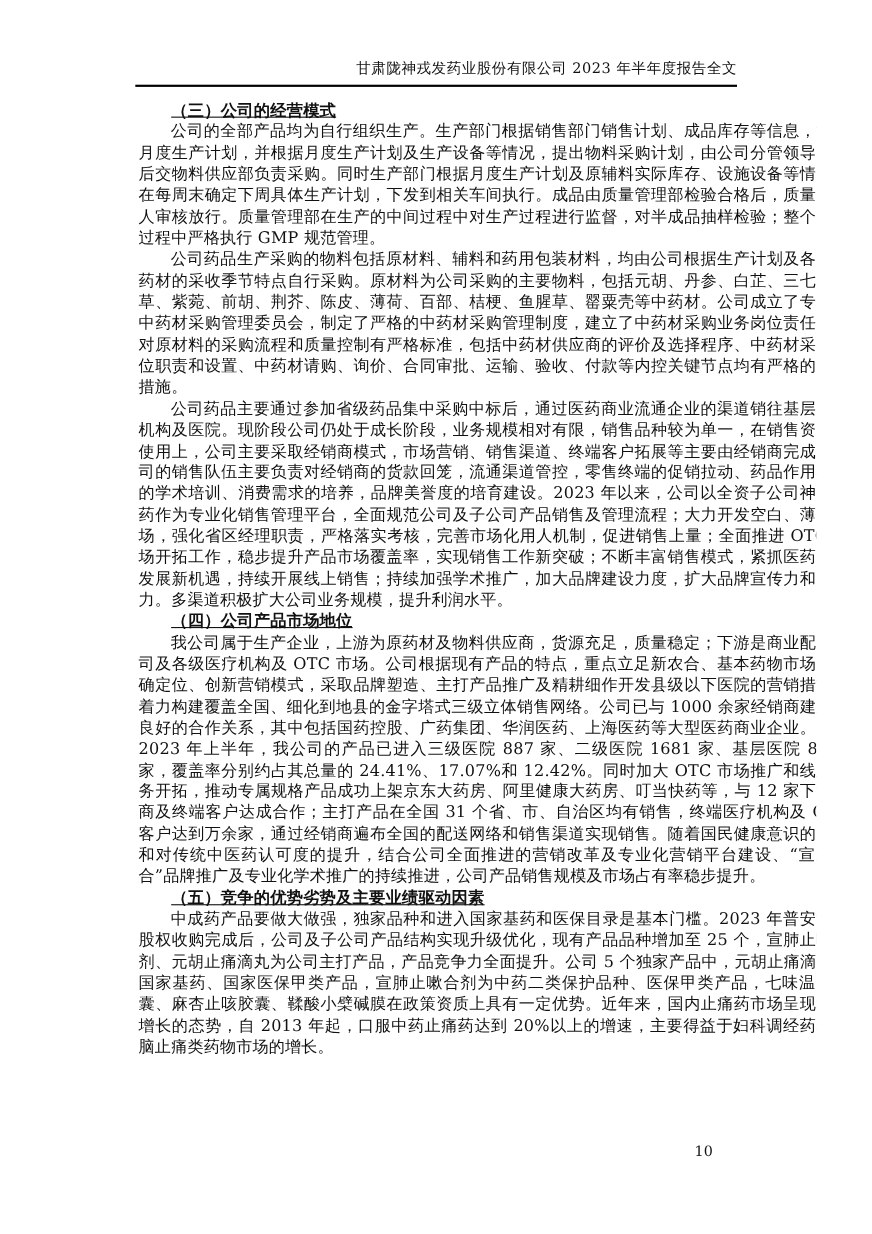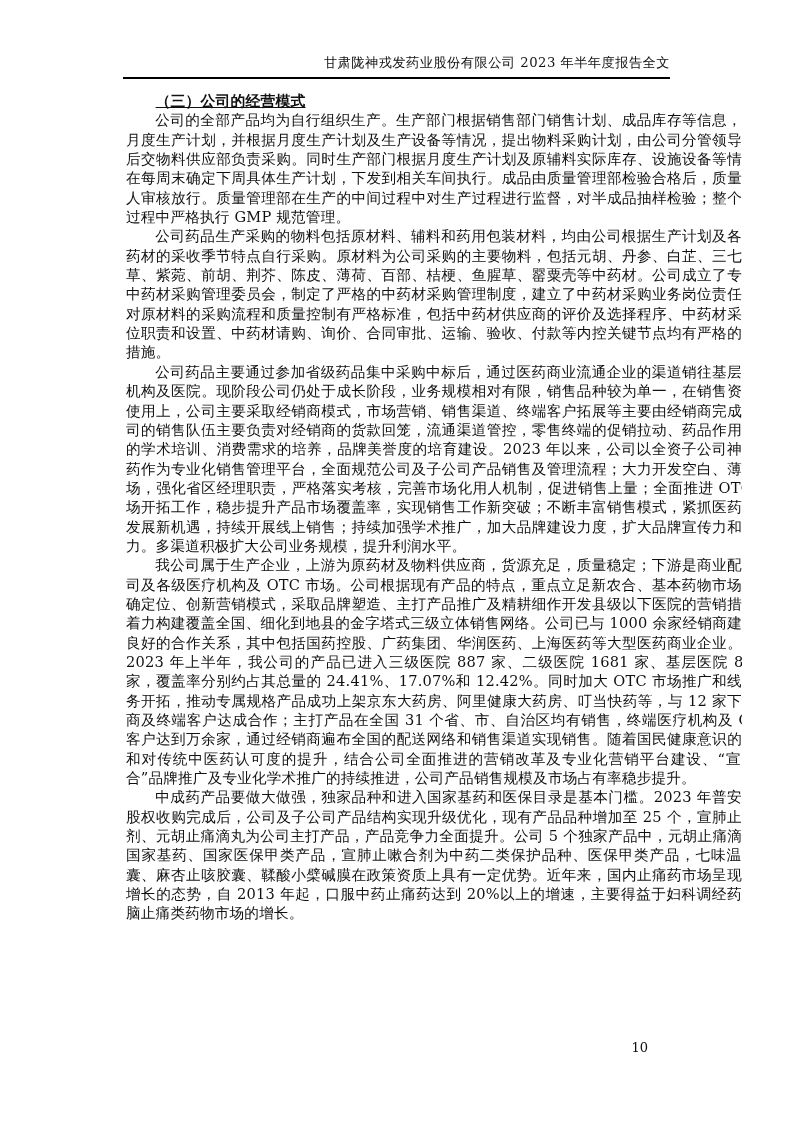--- a/index.html
+++ b/index.html
@@ -74,18 +74,20 @@
 
 <div class="page">
   <div class="doc-header">甘肃陇神戎发药业股份有限公司 2023 年半年度报告全文</div>
   <div class="header-rule"></div>
 
   <div class="doc-body">
       <h3 class="doc-heading">（三）公司的经营模式</h3>
       <p class="doc-para">公司的全部产品均为自行组织生产。生产部门根据销售部门销售计划、成品库存等信息，制定月度生产计划，并根据月度生产计划及生产设备等情况，提出物料采购计划，由公司分管领导批准后交物料供应部负责采购。同时生产部门根据月度生产计划及原辅料实际库存、设施设备等情况，在每周末确定下周具体生产计划，下发到相关车间执行。成品由质量管理部检验合格后，质量受权人审核放行。质量管理部在生产的中间过程中对生产过程进行监督，对半成品抽样检验；整个生产过程中严格执行 GMP 规范管理。</p>
       <p class="doc-para">公司药品生产采购的物料包括原材料、辅料和药用包装材料，均由公司根据生产计划及各类中药材的采收季节特点自行采购。原材料为公司采购的主要物料，包括元胡、丹参、白芷、三七、甘草、紫菀、前胡、荆芥、陈皮、薄荷、百部、桔梗、鱼腥草、罂粟壳等中药材。公司成立了专门的中药材采购管理委员会，制定了严格的中药材采购管理制度，建立了中药材采购业务岗位责任制，对原材料的采购流程和质量控制有严格标准，包括中药材供应商的评价及选择程序、中药材采购岗位职责和设置、中药材请购、询价、合同审批、运输、验收、付款等内控关键节点均有严格的管控措施。</p>
       <p class="doc-para">公司药品主要通过参加省级药品集中采购中标后，通过医药商业流通企业的渠道销往基层医疗机构及医院。现阶段公司仍处于成长阶段，业务规模相对有限，销售品种较为单一，在销售资源的使用上，公司主要采取经销商模式，市场营销、销售渠道、终端客户拓展等主要由经销商完成。公司的销售队伍主要负责对经销商的货款回笼，流通渠道管控，零售终端的促销拉动、药品作用机理的学术培训、消费需求的培养，品牌美誉度的培育建设。2023 年以来，公司以全资子公司神康医药作为专业化销售管理平台，全面规范公司及子公司产品销售及管理流程；大力开发空白、薄弱市场，强化省区经理职责，严格落实考核，完善市场化用人机制，促进销售上量；全面推进 OTC 市场开拓工作，稳步提升产品市场覆盖率，实现销售工作新突破；不断丰富销售模式，紧抓医药电商发展新机遇，持续开展线上销售；持续加强学术推广，加大品牌建设力度，扩大品牌宣传力和影响力。多渠道积极扩大公司业务规模，提升利润水平。</p>
+      <h3 class="doc-heading">（四）公司产品市场地位</h3>
       <p class="doc-para">我公司属于生产企业，上游为原药材及物料供应商，货源充足，质量稳定；下游是商业配送公司及各级医疗机构及 OTC 市场。公司根据现有产品的特点，重点立足新农合、基本药物市场，准确定位、创新营销模式，采取品牌塑造、主打产品推广及精耕细作开发县级以下医院的营销措施，着力构建覆盖全国、细化到地县的金字塔式三级立体销售网络。公司已与 1000 余家经销商建立了良好的合作关系，其中包括国药控股、广药集团、华润医药、上海医药等大型医药商业企业。截止 2023 年上半年，我公司的产品已进入三级医院 887 家、二级医院 1681 家、基层医院 8534 家，覆盖率分别约占其总量的 24.41%、17.07%和 12.42%。同时加大 OTC 市场推广和线上业务开拓，推动专属规格产品成功上架京东大药房、阿里健康大药房、叮当快药等，与 12 家下游电商及终端客户达成合作；主打产品在全国 31 个省、市、自治区均有销售，终端医疗机构及 OTC 客户达到万余家，通过经销商遍布全国的配送网络和销售渠道实现销售。随着国民健康意识的提高和对传统中医药认可度的提升，结合公司全面推进的营销改革及专业化营销平台建设、“宣元组合”品牌推广及专业化学术推广的持续推进，公司产品销售规模及市场占有率稳步提升。</p>
+      <h3 class="doc-heading">（五）竞争的优势劣势及主要业绩驱动因素</h3>
       <p class="doc-para">中成药产品要做大做强，独家品种和进入国家基药和医保目录是基本门槛。2023 年普安制药股权收购完成后，公司及子公司产品结构实现升级优化，现有产品品种增加至 25 个，宣肺止嗽合剂、元胡止痛滴丸为公司主打产品，产品竞争力全面提升。公司 5 个独家产品中，元胡止痛滴丸为国家基药、国家医保甲类产品，宣肺止嗽合剂为中药二类保护品种、医保甲类产品，七味温阳胶囊、麻杏止咳胶囊、鞣酸小檗碱膜在政策资质上具有一定优势。近年来，国内止痛药市场呈现稳健增长的态势，自 2013 年起，口服中药止痛药达到 20%以上的增速，主要得益于妇科调经药和心脑止痛类药物市场的增长。</p>
     </div>
 
   <div class="page-number">10</div>
 </div>
 
 </body></html>

